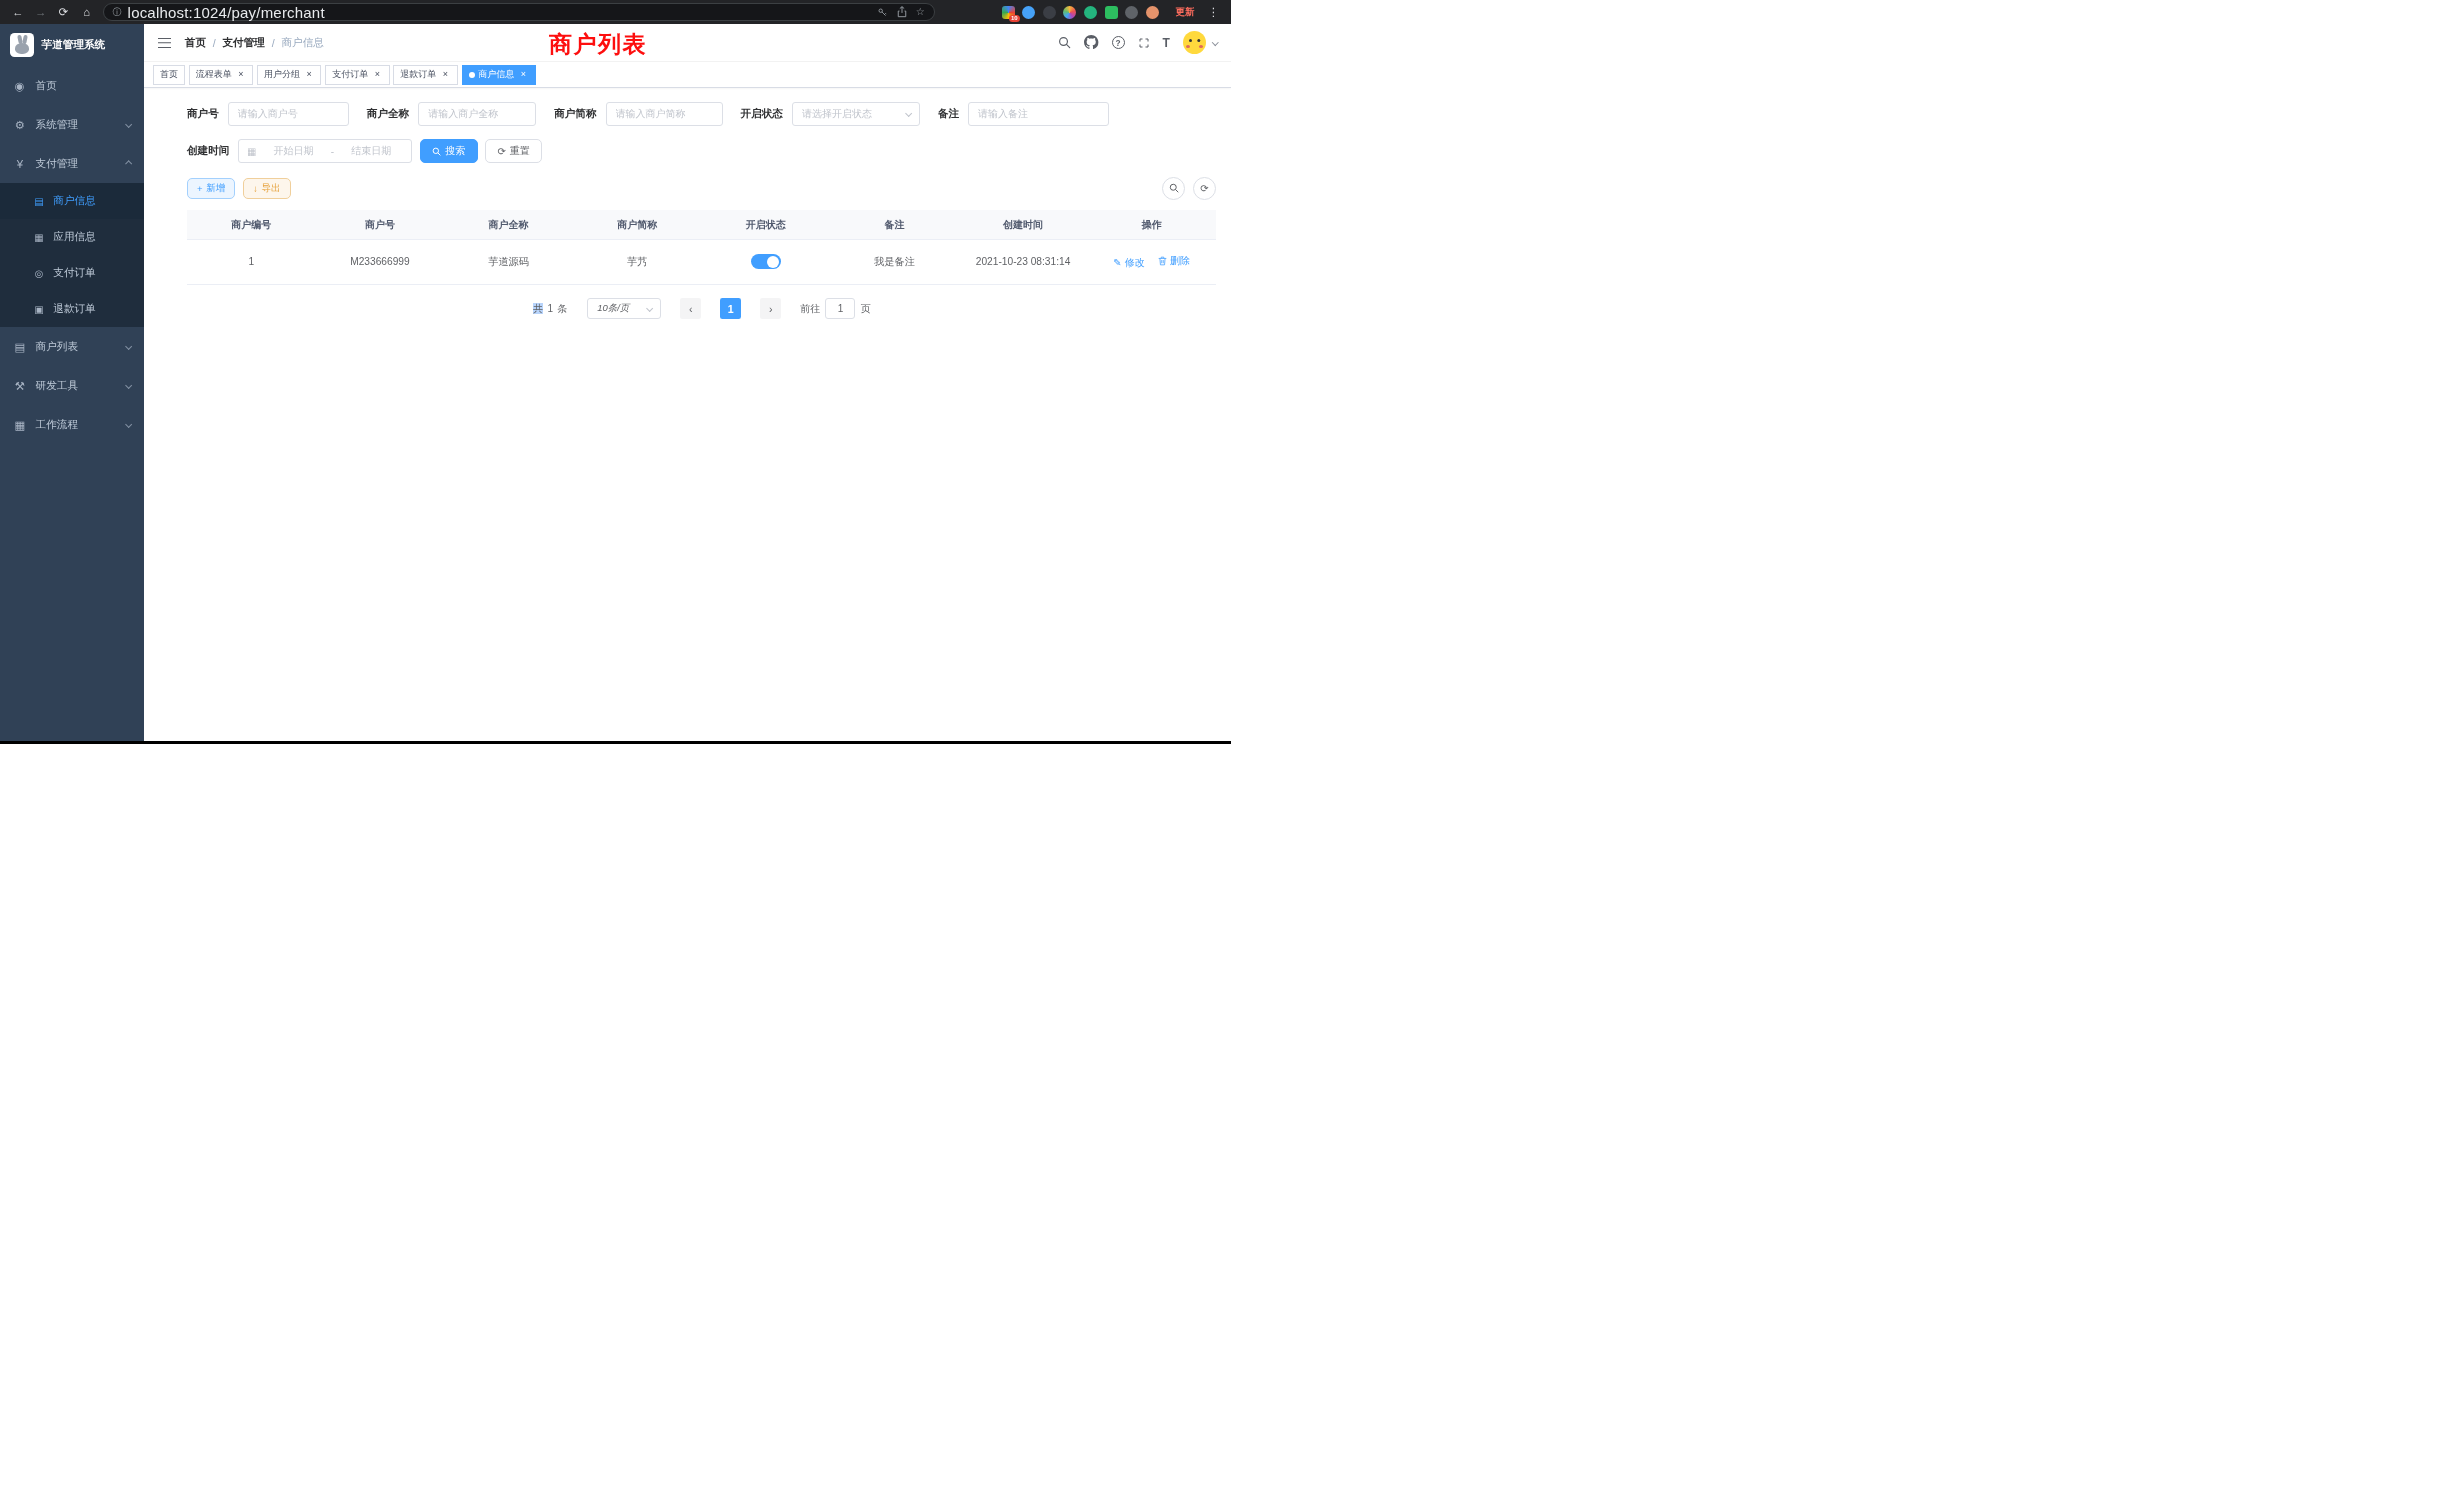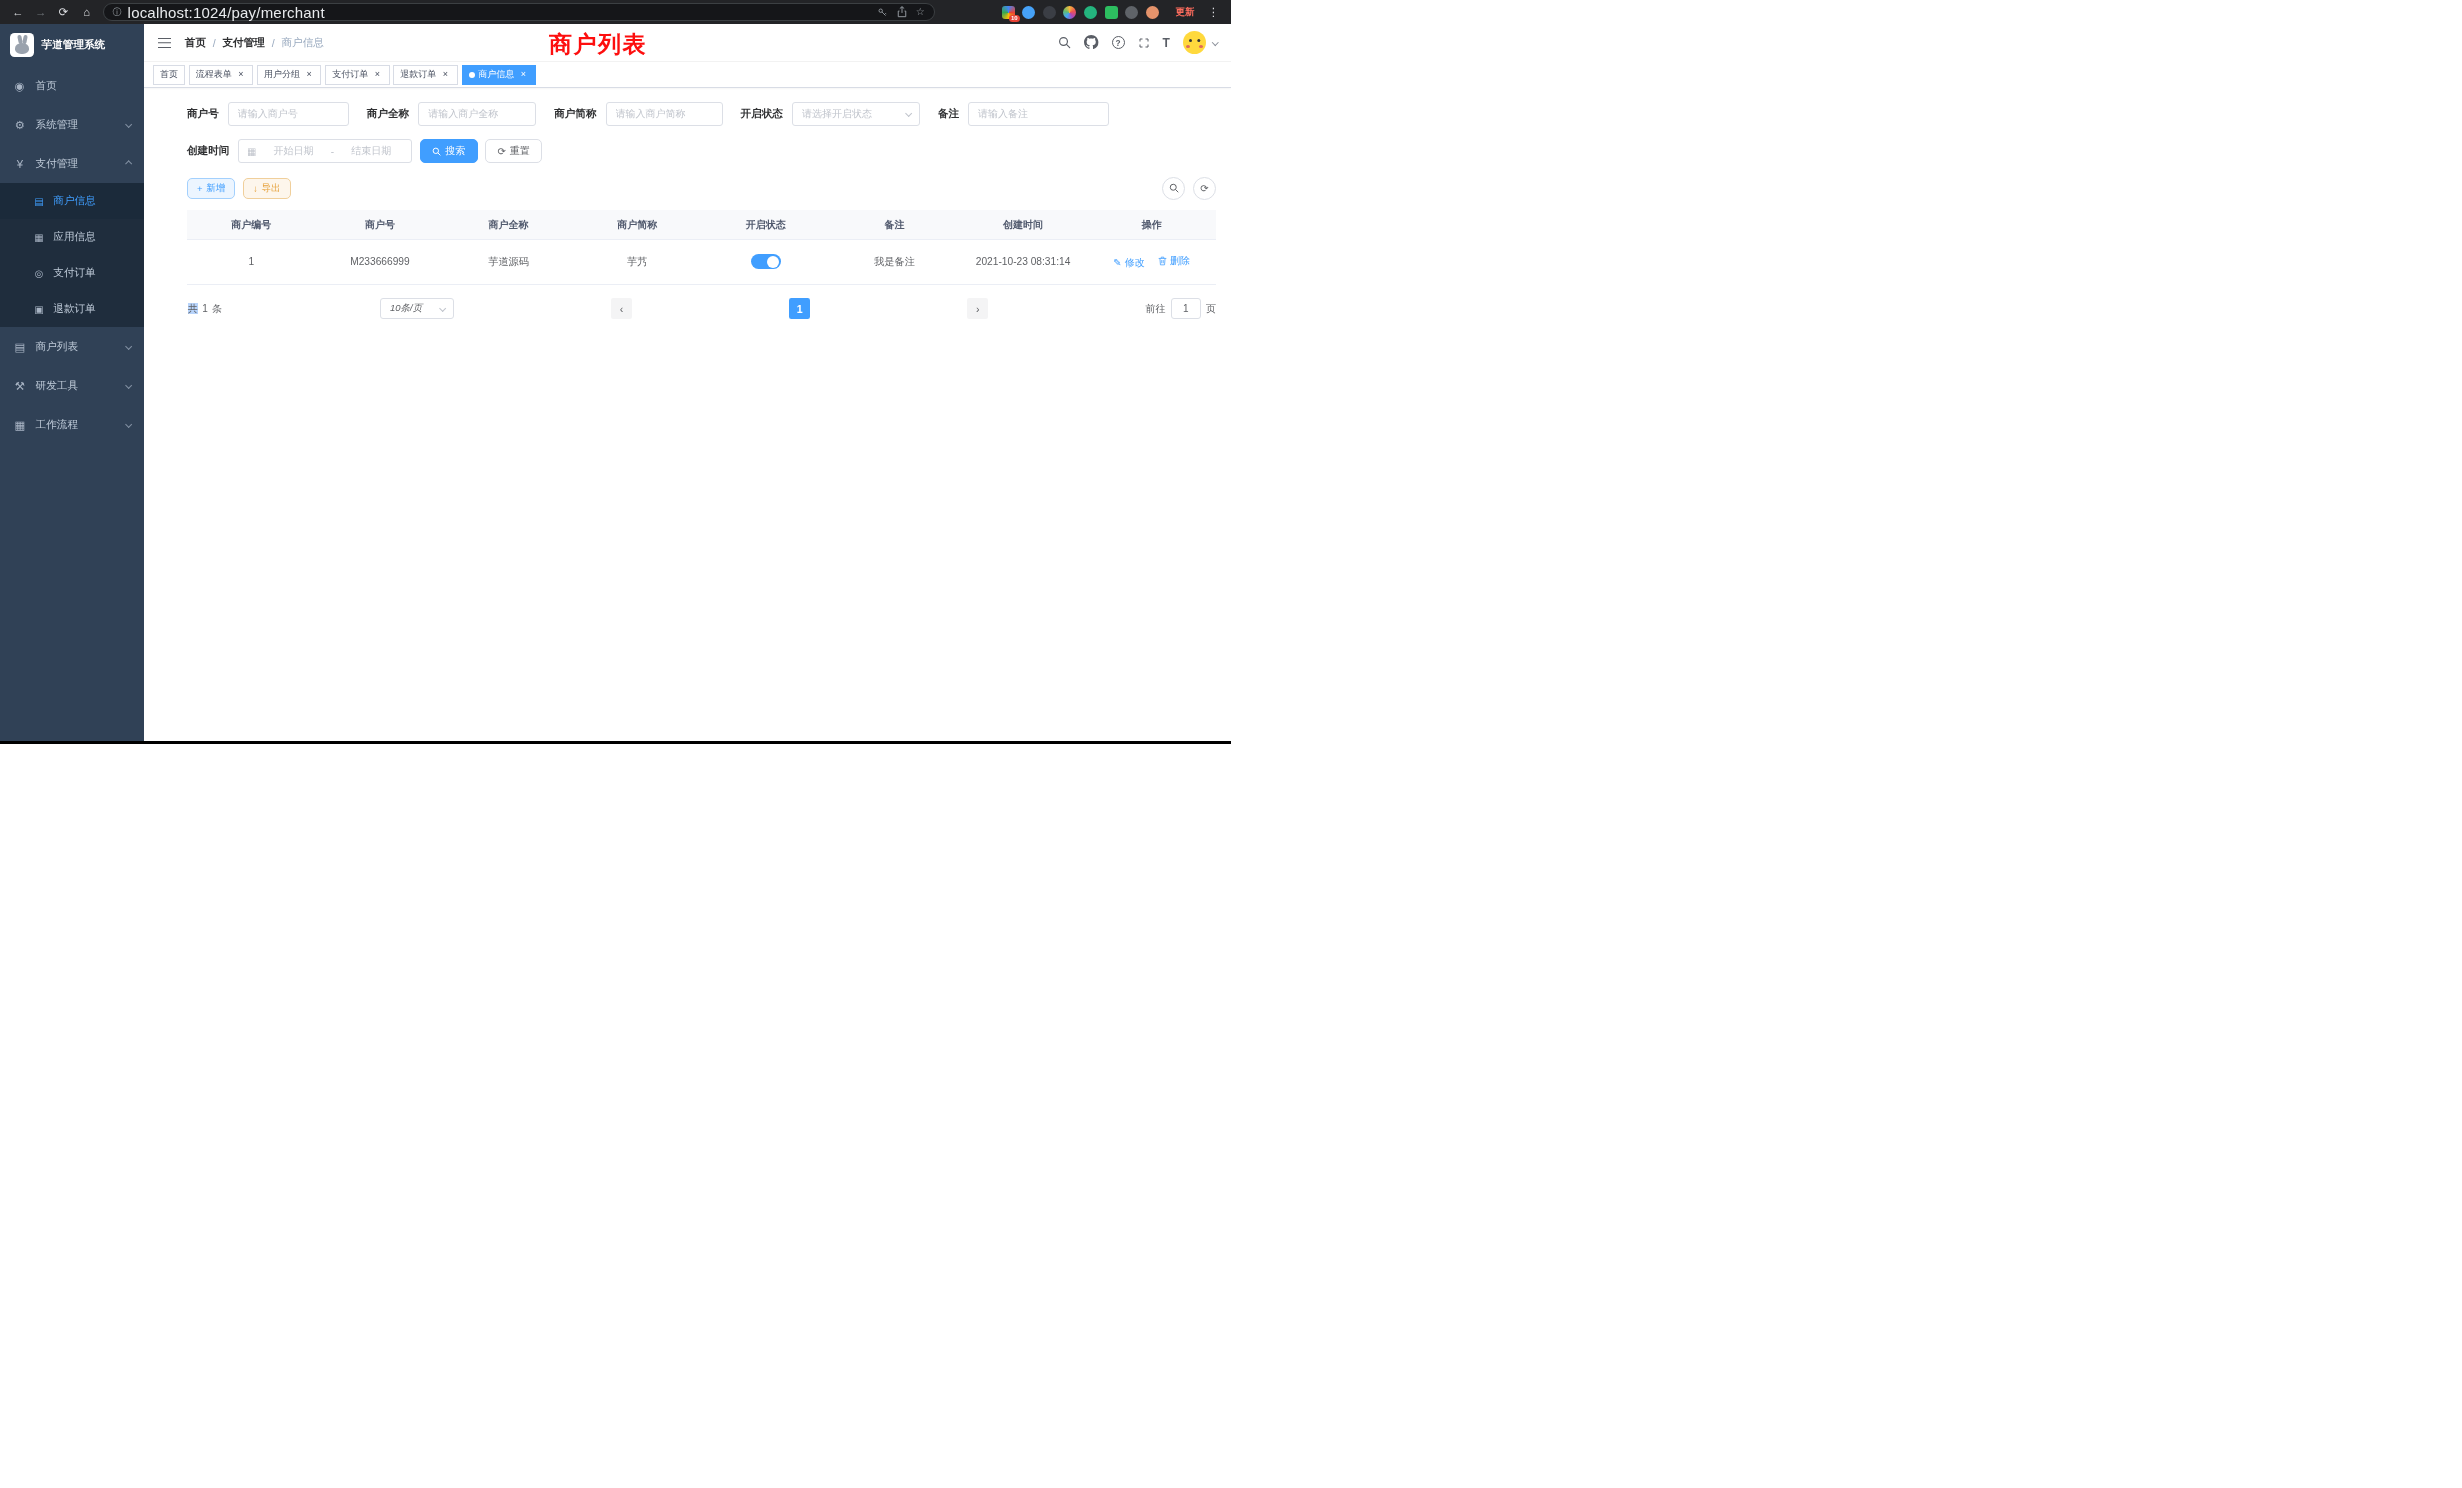--- a/index.html
+++ b/index.html
@@ -106,21 +106,21 @@
 
   
   .table{width:100%;border-collapse:collapse;margin-top:10.6px;table-layout:fixed;}
   .table th{height:29px;background:#f8f9fb;color:#515a6e;font-size:10px;font-weight:700;text-align:center;border-bottom:0.8px solid #ebeef5;}
   .table td{height:45px;color:#606266;font-size:10.2px;text-align:center;border-bottom:0.8px solid #ebeef5;}
   .switch{width:30px;height:15px;border-radius:7.6px;background:#409eff;display:inline-block;position:relative;vertical-align:middle;cursor:pointer;}
   .switch::after{content:"";position:absolute;top:1.5px;right:1.5px;width:12px;height:12px;border-radius:50%;background:#fff;}
   .op{color:#409eff;margin:0 5.3px;cursor:pointer;display:inline-flex;align-items:center;gap:3px;font-size:10px;text-decoration:none;}
 
   
-  .pagination{display:flex;align-items:center;justify-content:space-between;margin-top:13.6px;gap:19px;color:#606266;font-size:10px;}
+  .pagination{display:flex;align-items:center;justify-content:center;margin-top:13.6px;gap:19px;color:#606266;font-size:10px;}
   .total i{margin:0 0.8px;}
   .hl{background:#b8d4fb;}
   .psize{width:74px;height:21px;}
   .psize .ph2{color:#606266;font-size:9.5px;flex:1;font-style:italic;}
   .pbtn{min-width:21px;height:21px;border-radius:2.3px;background:#f4f4f5;color:#606266;display:inline-flex;align-items:center;justify-content:center;font-size:10.6px;cursor:pointer;padding:0 3px;}
   .pbtn.cur{background:#409eff;color:#fff;font-weight:600;}
   .goto{display:inline-flex;align-items:center;gap:5.3px;}
   .ginp{width:30px;height:21px;border:0.8px solid #dcdfe6;border-radius:3px;text-align:center;font-size:10px;color:#606266;outline:none;font-family:inherit;}
 
   .bottom-strip{position:absolute;left:0;right:0;bottom:0;height:3px;background:#000;}

